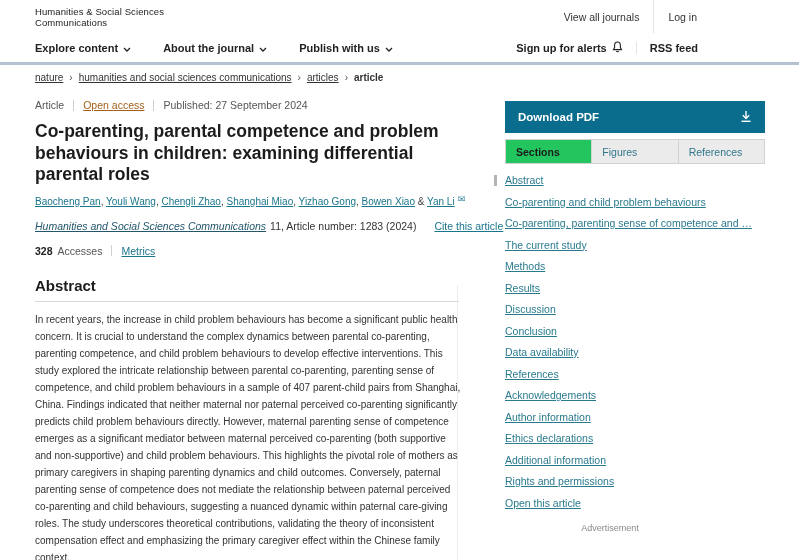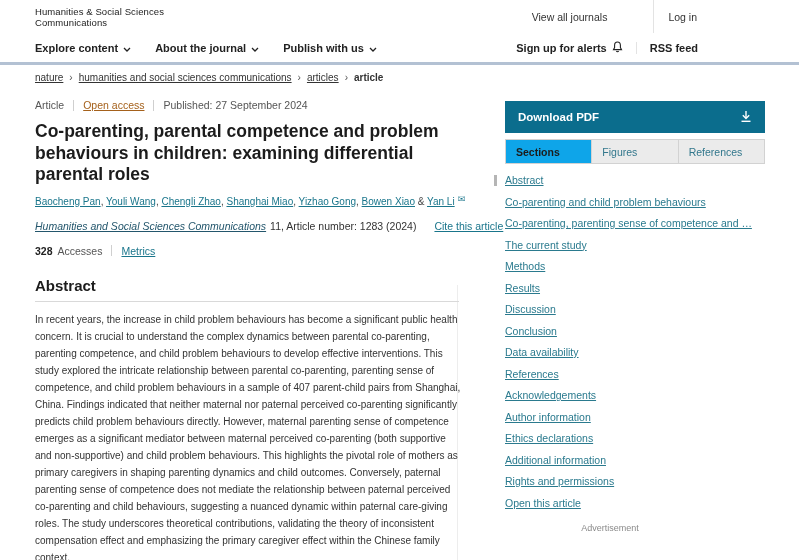--- a/index.html
+++ b/index.html
@@ -8,32 +8,32 @@
     font-family:"Liberation Sans", sans-serif;
     background:#ffffff; color:#222;
     position:relative; overflow:hidden;
   }
   
   .topbar {
     height:33px; display:flex; align-items:center;
     padding:0 88px 0 35px; justify-content:space-between;
   }
   .logo { font-size:9.5px; line-height:11px; color:#222; letter-spacing:.1px; }
-  .top-links { display:flex; align-items:stretch; height:33px; font-size:10.5px; color:#333;gap:32px; }
+  .top-links { display:flex; align-items:stretch; height:33px; font-size:10.5px; color:#333; }
   .top-link {
     display:flex; align-items:center; gap:5px; padding:0 14px;
     border-left:1px solid #e3e3e3; cursor:pointer;
   }
   .top-link:first-child { border-left:none; }
   
   .navbar {
     height:29px; display:flex; align-items:center; justify-content:space-between;
     padding:0 88px 0 35px; font-size:11px; font-weight:bold; color:#222;
   }
-  .nav-left { display:flex; gap:24px; }
+  .nav-left { display:flex; gap:32px; }
   .nav-item { display:flex; align-items:center; gap:5px; cursor:pointer; }
   .nav-right { display:flex; align-items:center; }
   .nav-right .nav-item { padding:0 13px; }
   .nav-right .nav-item + .nav-item { border-left:1px solid #e3e3e3; }
   .nav-divider { height:3px; background:#b3c1d3; width:799px; }
   
   .left-col { position:absolute; left:35px; top:72px; width:424px; }
   .breadcrumb { font-size:10px; color:#333; display:flex; align-items:center; gap:6px; white-space:nowrap; }
   .breadcrumb a { color:#333; text-decoration:underline; cursor:pointer; }
   .crumb-sep { color:#555; font-size:10px; }
@@ -66,21 +66,21 @@
     width:260px; height:31px; background:#0b6d8d; color:#fff;
     display:flex; align-items:center; justify-content:space-between;
     padding:16px 13px; font-size:11.5px; font-weight:bold; cursor:pointer; border:none;
   }
   .tabs { margin-top:6px; display:flex; width:260px; height:25px; border:1px solid #d2d2d2; background:#ebebeb; }
   .tab {
     flex:1; display:flex; align-items:center; padding-left:10px;
     font-size:10.5px; color:#32778c; cursor:pointer; border-right:1px solid #d2d2d2;
   }
   .tab:last-child { border-right:none; }
-  .tab.active { background:#0ea5e9; color:#1c1c1c; font-weight:bold; }
+  .tab.active { background:#22c55e; color:#1c1c1c; font-weight:bold; }
   .toc { margin-top:11px; list-style:none; }
   .toc li { margin-bottom:10.5px; font-size:10.5px; line-height:11px; white-space:nowrap; }
   .toc a { color:#2a7a8e; text-decoration:underline; cursor:pointer; }
   .toc li.current { border-left:3px solid #b5b5b5; padding-left:8px; margin-left:-11px; }
   .ad-label { margin-top:14px; text-align:center; font-size:9px; color:#8a8a8a; width:210px; }
   .icon-svg { display:inline-block; vertical-align:middle; }
 </style>
 </head>
 <body>
 

